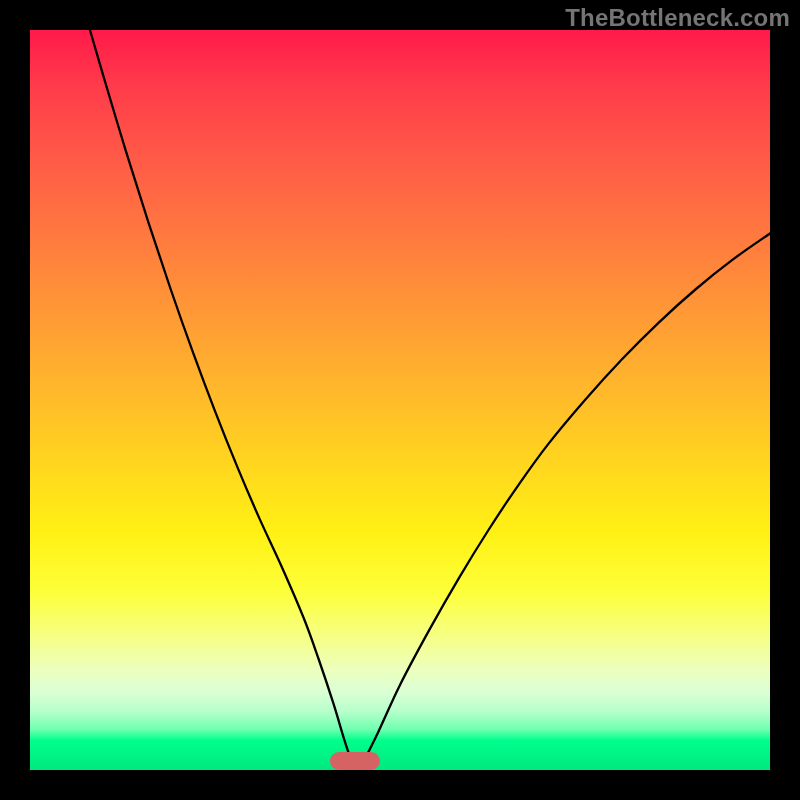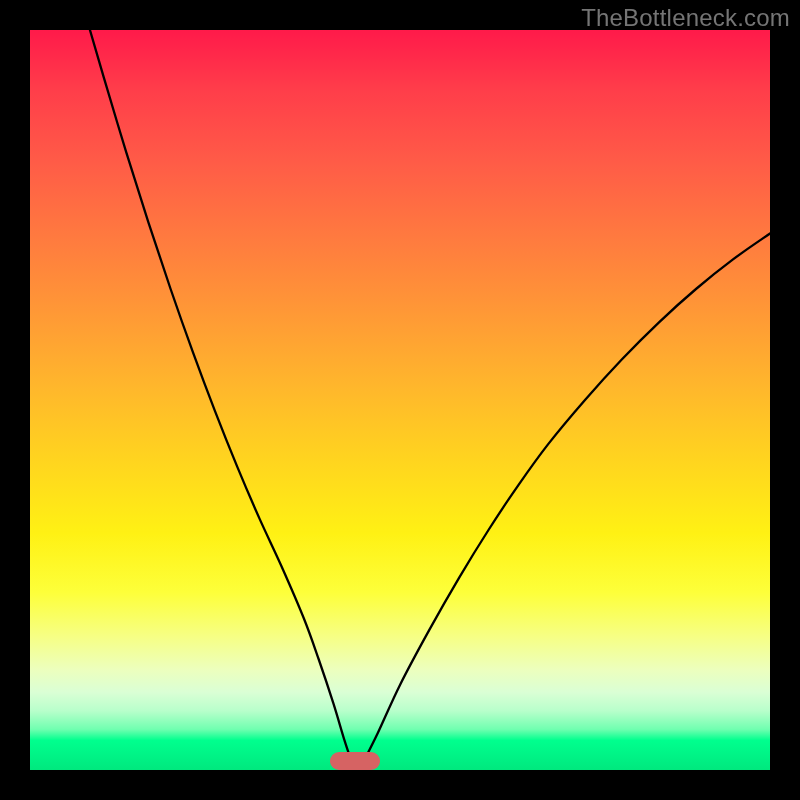--- a/index.html
+++ b/index.html
@@ -55,21 +55,21 @@
     background: #d66363;
     border-radius: 9px;
     height: 18px;
   }
   .watermark {
     position: absolute;
     top: 4px;
     right: 10px;
     color: #757575;
     font-size: 24px;
-    font-weight: 400;
+    font-weight: 700;
     letter-spacing: 0.2px;
   }
 </style>
 </head>
 <body>
 
 <div class="frame">
 
   <div class="plot">
     <svg class="curve-svg" viewBox="0 0 740 740" preserveAspectRatio="none">

